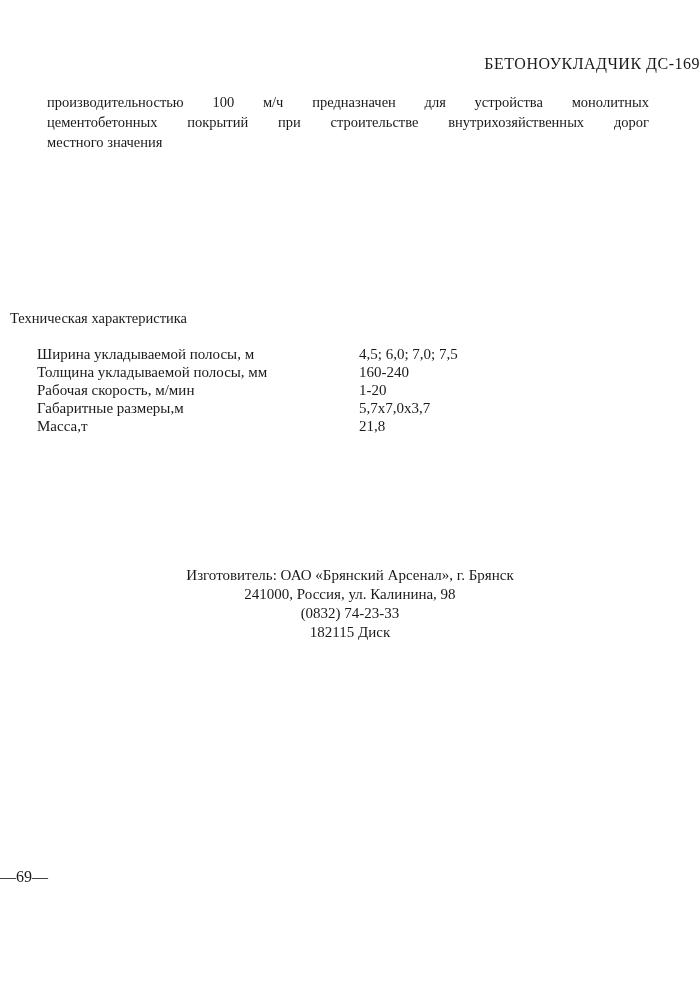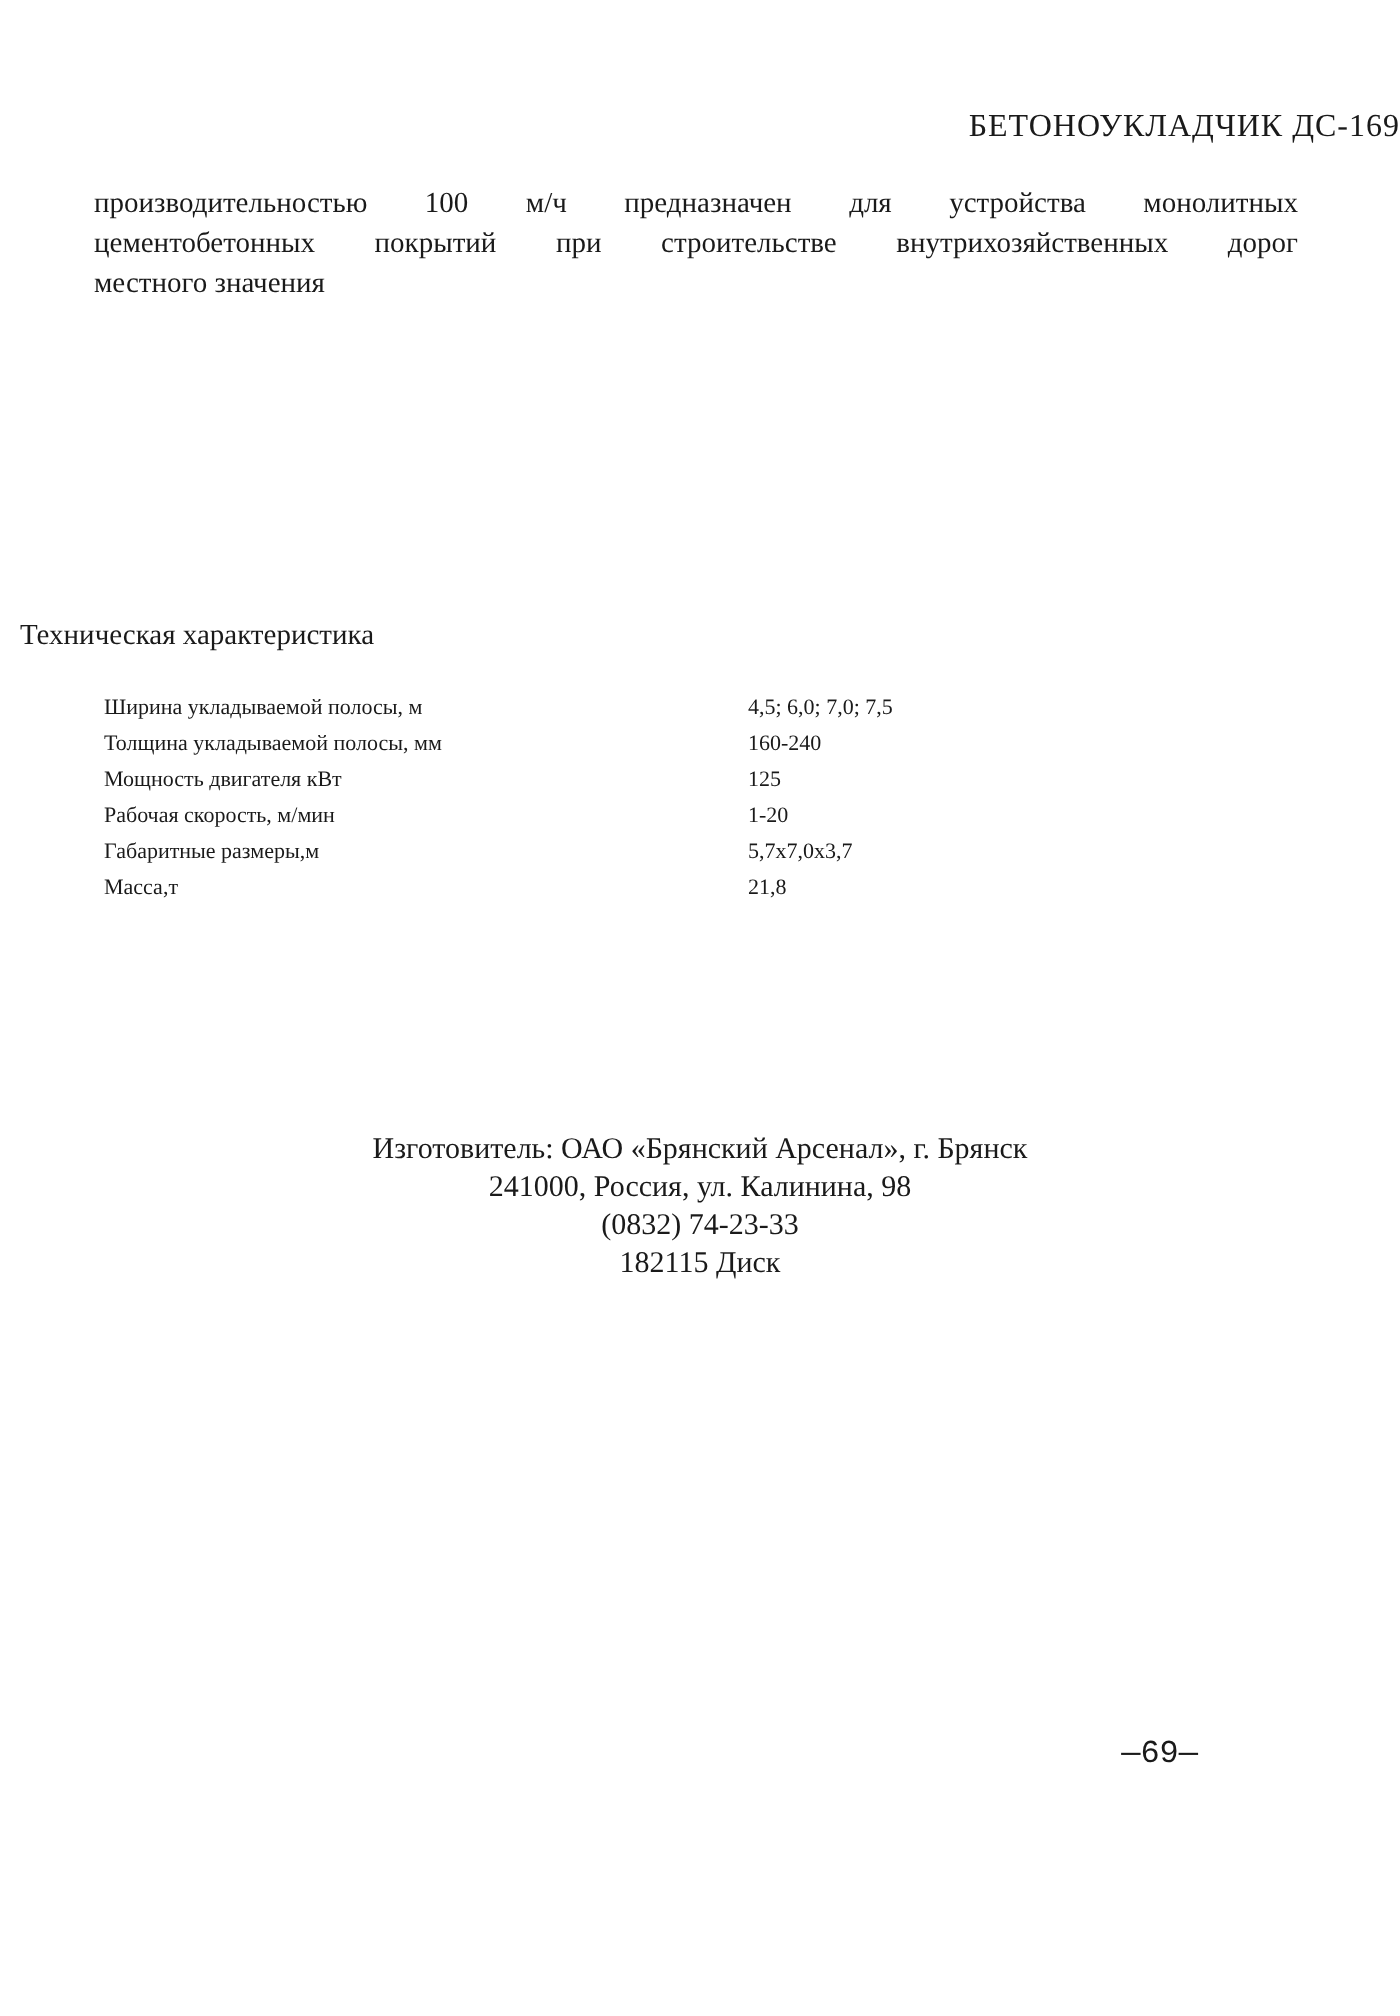--- a/index.html
+++ b/index.html
@@ -18,33 +18,33 @@
       text-align-last: left;
     }
     .intro .line { display: block; text-align: justify; text-align-last: justify; white-space: nowrap; }
     .intro .line.last { text-align-last: left; }
     .spec-title {
       position: absolute; left: 0; width: 700px; top: 310px;
       font-size: 14.5px;
       padding-left: 10px; box-sizing: border-box;
     }
     .spec-table {
-      position: absolute; left: 52px; top: 345px;
-      border-collapse: collapse; font-size: 11px;
+      position: absolute; left: 37px; top: 345px;
+      border-collapse: collapse; font-size: 15px;
     }
     .spec-table td { padding: 0; line-height: 18px; vertical-align: top; }
     .spec-table td.label { width: 322px; }
     .maker {
       position: absolute; left: 0; width: 700px; top: 566px;
       text-align: center; font-size: 15px; line-height: 19px;
     }
     .maker div { display: block; }
     .page-num {
       position: absolute; left: 0; width: 599px; top: 868px;
-      text-align: right; font-family: Liberation Mono, monospace;
+      text-align: left; font-family: Liberation Serif, serif;
       font-size: 16px;
     }
   </style>
 </head>
 <body>
 
 <div>
   <div class="title">БЕТОНОУКЛАДЧИК ДС-169</div>
 
   <div class="intro">
@@ -59,24 +59,20 @@
     <tbody>
       <tr>
         <td class="label">Ширина укладываемой полосы, м</td>
         <td>4,5; 6,0; 7,0; 7,5</td>
       </tr>
       <tr>
         <td class="label">Толщина укладываемой полосы, мм</td>
         <td>160-240</td>
       </tr>
       <tr>
-        <td class="label">Мощность двигателя кВт</td>
-        <td>125</td>
-      </tr>
-      <tr>
         <td class="label">Рабочая  скорость, м/мин</td>
         <td>1-20</td>
       </tr>
       <tr>
         <td class="label">Габаритные размеры,м</td>
         <td>5,7х7,0х3,7</td>
       </tr>
       <tr>
         <td class="label">Масса,т</td>
         <td>21,8</td>

